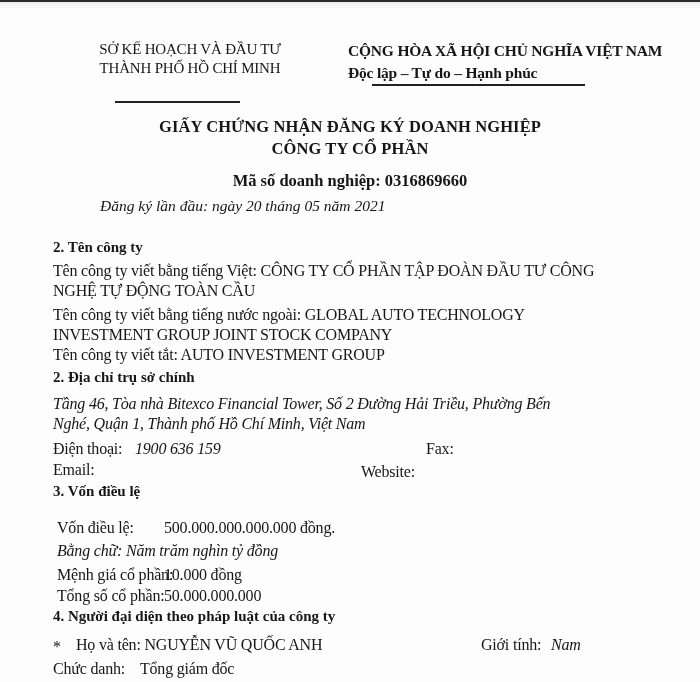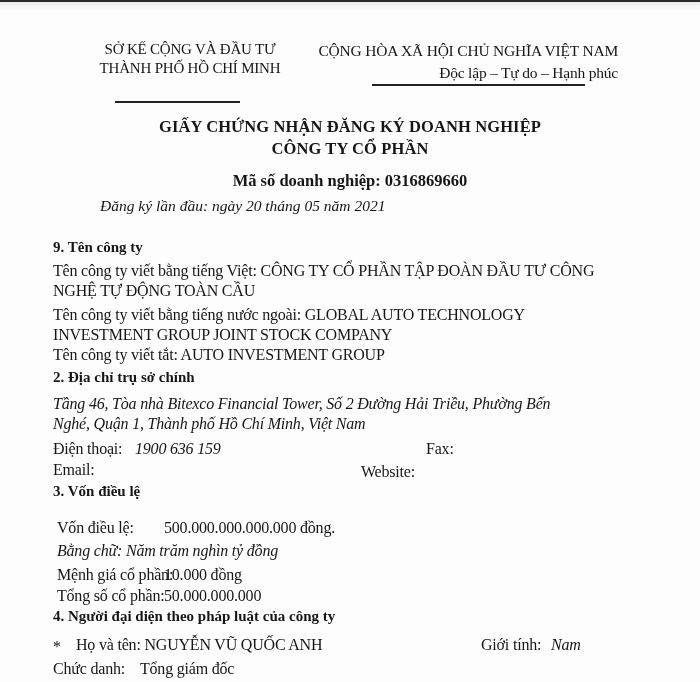--- a/index.html
+++ b/index.html
@@ -10,55 +10,55 @@
     color: #161616;
     position: relative;
   }
   .topbar { position: absolute; left: 0; top: 0; width: 700px; height: 2px; background: #2a2a2a; }
   .topshade { position: absolute; left: 0; top: 2px; width: 700px; height: 8px;
     background: linear-gradient(#ececec, #fdfdfd); }
   .abs { position: absolute; white-space: nowrap; }
   .hdr-left { left: 60px; top: 40px; width: 260px; text-align: center; font-size: 15px; line-height: 19px; letter-spacing: -0.2px; }
   .hdr-left .b { font-weight: bold; }
   .rule-left { position: absolute; left: 115px; top: 101px; width: 125px; height: 2px; background: #222; }
-  .hdr-right { left: 318px; top: 40px; width: 300px; text-align: right; font-size: 15.5px; line-height: 22px; font-weight: normal; letter-spacing: -0.2px; }
+  .hdr-right { left: 348px; top: 40px; width: 300px; text-align: left; font-size: 15.5px; line-height: 22px; font-weight: bold; letter-spacing: -0.2px; }
   .rule-right { position: absolute; left: 372px; top: 84px; width: 213px; height: 1.5px; background: #222; }
   .title { left: 100px; top: 116px; width: 500px; text-align: center; font-weight: bold; font-size: 16.5px; line-height: 22px; letter-spacing: 0.1px; }
   .msdn { left: 100px; top: 171px; width: 500px; text-align: center; font-weight: bold; font-size: 16.5px; }
   .regdate { left: 100px; top: 197px; width: 500px; font-style: italic; font-size: 15.5px; }
   .sec { font-weight: bold; font-size: 15px; }
   .body { font-size: 16px; letter-spacing: -0.2px; }
   .it { font-style: italic; text-align: right; }
 </style>
 </head>
 <body>
 
 <div class="topbar"></div>
 <div class="topshade"></div>
 
 <div class="abs hdr-left">
-  <div>SỞ KẾ CỘNG VÀ ĐẦU TƯ</div>
+  <div>SỞ KẾ HOẠCH VÀ ĐẦU TƯ</div>
   <div>THÀNH PHỐ HỒ CHÍ MINH</div>
 </div>
 <div class="rule-left"></div>
 
 <div class="abs hdr-right">
   <div>CỘNG HÒA XÃ HỘI CHỦ NGHĨA VIỆT NAM</div>
   <div>Độc lập – Tự do – Hạnh phúc</div>
 </div>
 <div class="rule-right"></div>
 
 <div class="abs title">
   <div>GIẤY CHỨNG NHẬN ĐĂNG KÝ DOANH NGHIỆP</div>
   <div>CÔNG TY CỔ PHẦN</div>
 </div>
 <div class="abs msdn">Mã số doanh nghiệp: 0316869660</div>
 <div class="abs regdate">Đăng ký lần đầu: ngày 20 tháng 05 năm 2021</div>
 
-<div class="abs sec" style="left:53px; top:239px;">9. Tên công ty</div>
+<div class="abs sec" style="left:53px; top:239px;">2. Tên công ty</div>
 <div class="abs body" style="left:53px; top:262px;">Tên công ty viết bằng tiếng Việt: CÔNG TY CỔ PHẦN TẬP ĐOÀN ĐẦU TƯ CÔNG</div>
 <div class="abs body" style="left:53px; top:282px;">NGHỆ TỰ ĐỘNG TOÀN CẦU</div>
 <div class="abs body" style="left:53px; top:306px;">Tên công ty viết bằng tiếng nước ngoài: GLOBAL AUTO TECHNOLOGY</div>
 <div class="abs body" style="left:53px; top:326px;">INVESTMENT GROUP JOINT STOCK COMPANY</div>
 <div class="abs body" style="left:53px; top:346px;">Tên công ty viết tắt: AUTO INVESTMENT GROUP</div>
 
 <div class="abs sec" style="left:53px; top:369px;">2. Địa chỉ trụ sở chính</div>
 <div class="abs body it" style="left:53px; top:395px;">Tầng 46, Tòa nhà Bitexco Financial Tower, Số 2 Đường Hải Triều, Phường Bến</div>
 <div class="abs body it" style="left:53px; top:415px;">Nghé, Quận 1, Thành phố Hồ Chí Minh, Việt Nam</div>
 <div class="abs body" style="left:53px; top:440px;">Điện thoại:</div>

